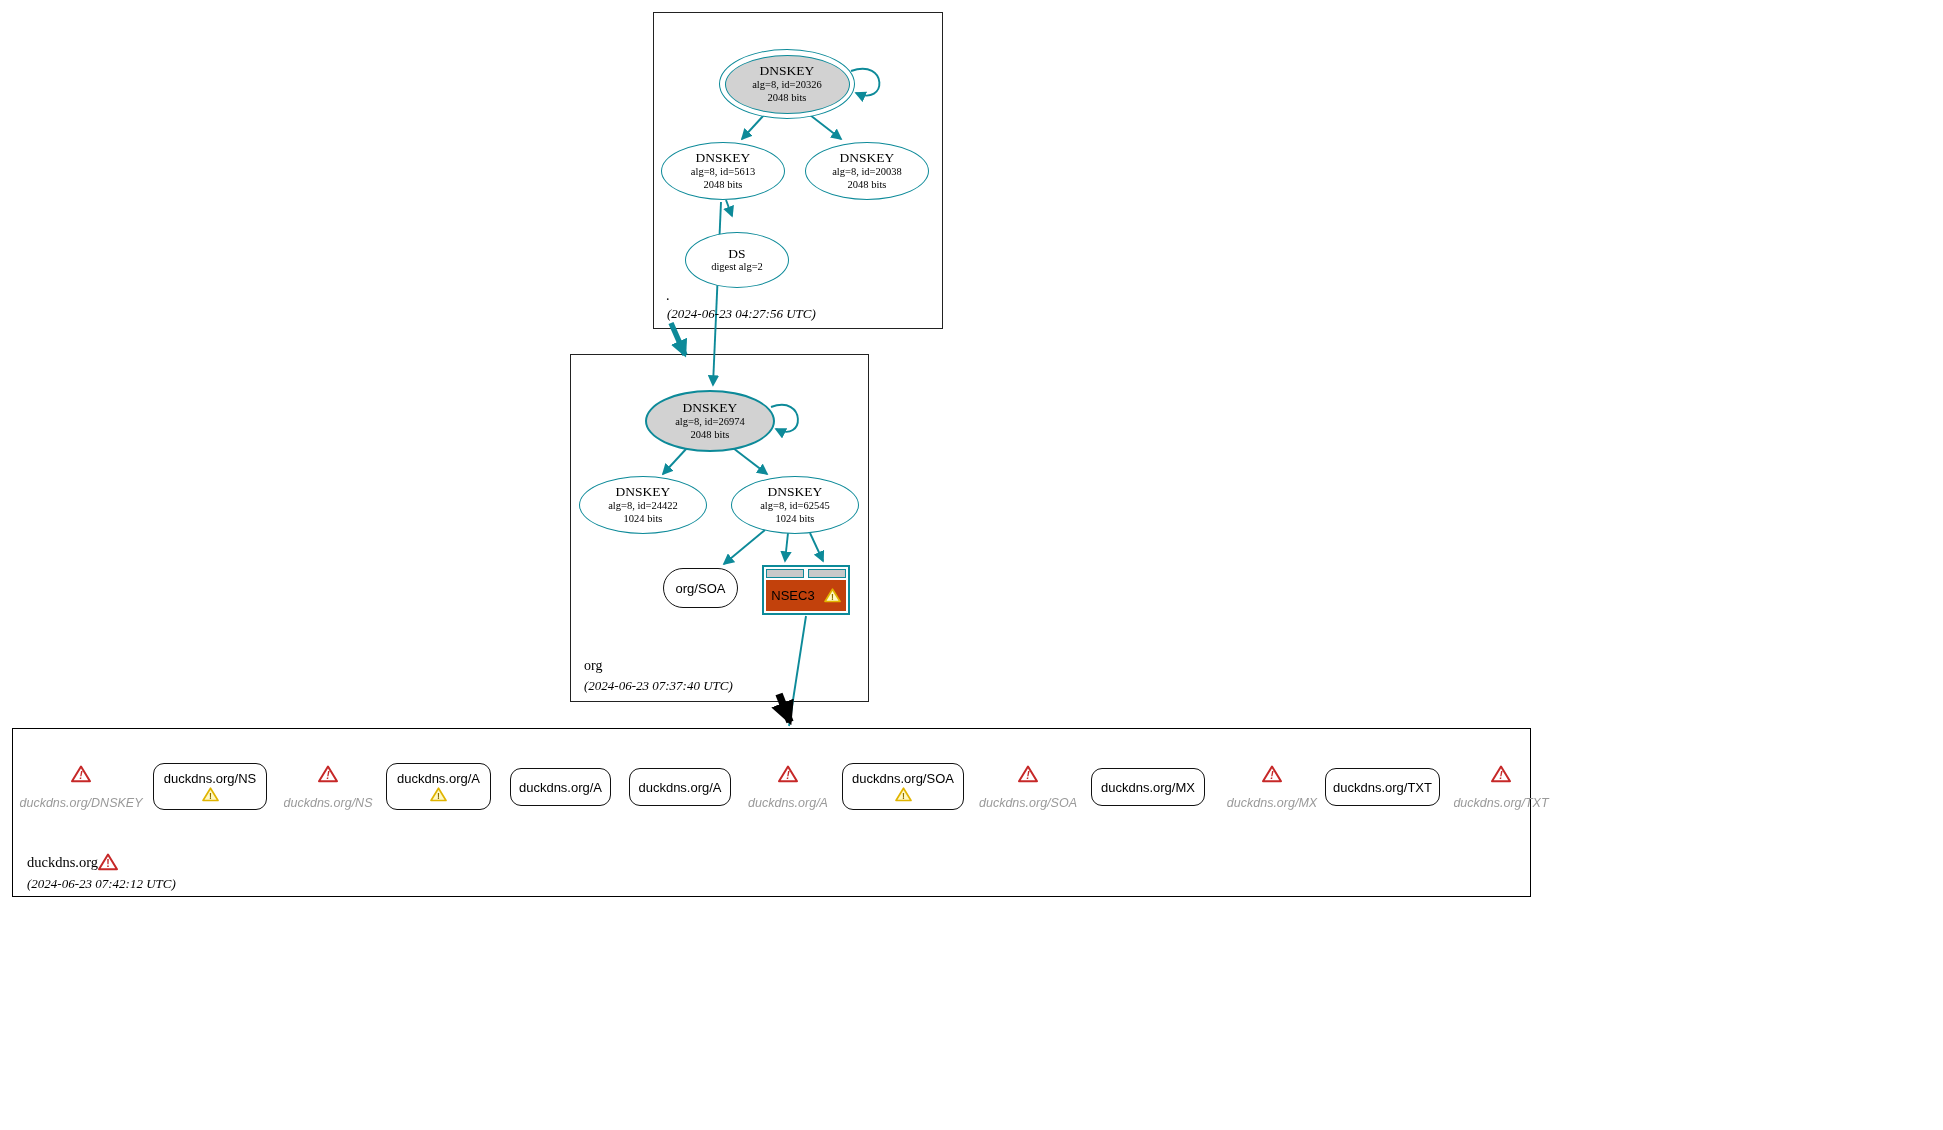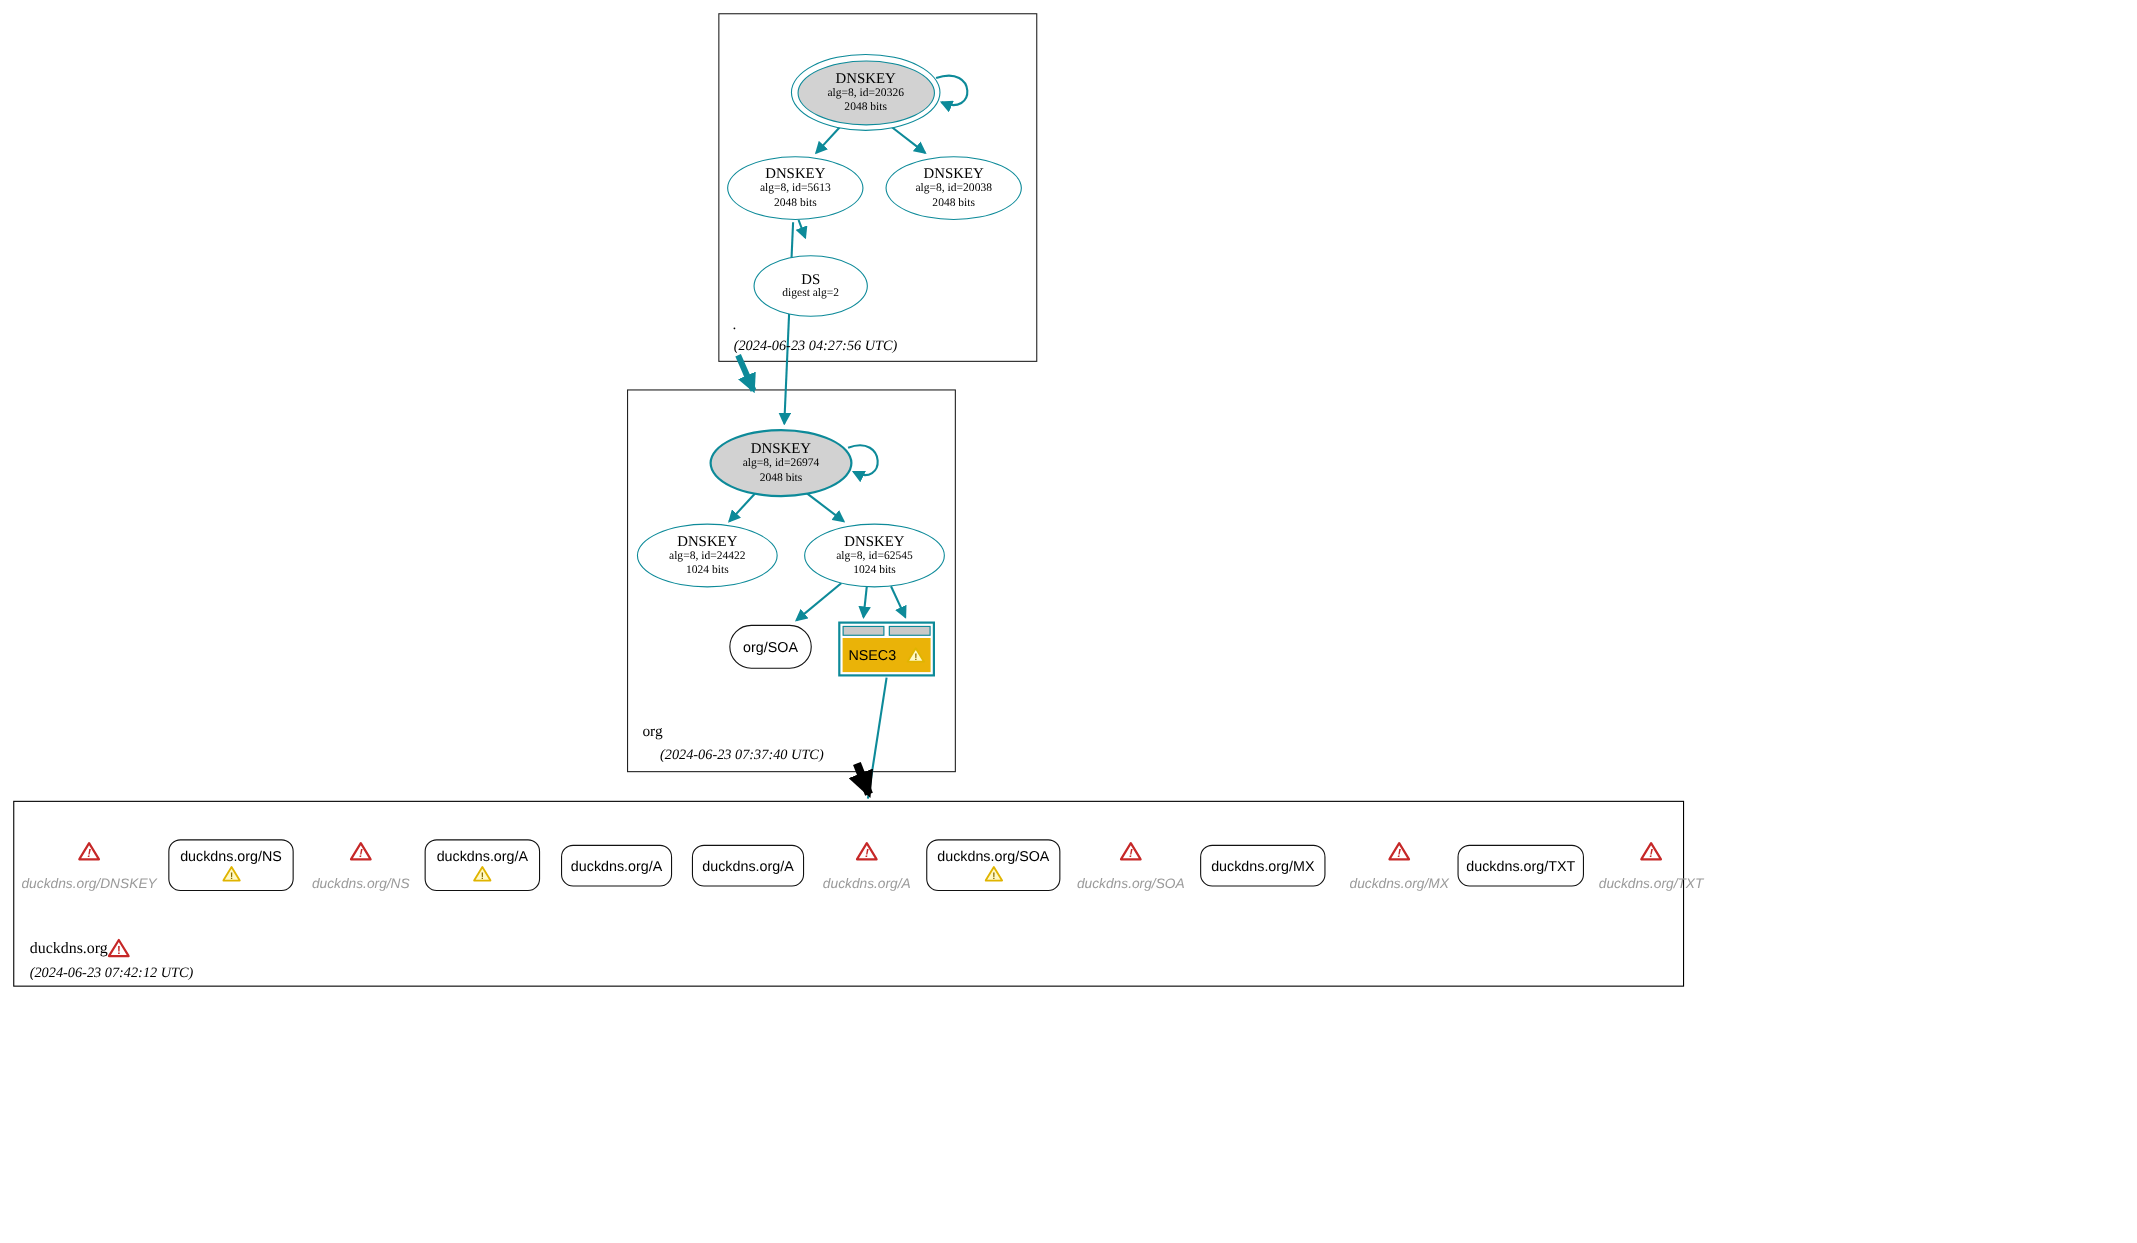--- a/index.html
+++ b/index.html
@@ -18,21 +18,21 @@
   .zlabel{position:absolute;font-size:14px;}
   .ztime{position:absolute;font-size:13px;font-style:italic;}
   .zname-row{position:absolute;display:flex;align-items:center;font-size:14.5px;}
   .rrset{position:absolute;border:1.4px solid #111;border-radius:11px;background:#fff;display:flex;flex-direction:column;align-items:center;justify-content:center;gap:1px;font-family:"Liberation Sans",sans-serif;font-size:13px;box-sizing:border-box;padding:2px 6px;white-space:nowrap;}
   .ghost{position:absolute;display:flex;flex-direction:column;align-items:center;gap:13px;font-family:"Liberation Sans",sans-serif;font-size:12.5px;font-style:italic;color:#9a9a9a;text-align:center;white-space:nowrap;}
   .tri{width:20px;height:18px;flex:0 0 auto;}
   .tri.small{width:17px;height:15px;}
   .nsec3{position:absolute;left:762px;top:565px;width:88px;height:50px;border:2.4px solid #0d8a99;background:#fff;box-sizing:border-box;padding:2px;display:flex;flex-direction:column;gap:2px;}
   .nsec3 .tabs{display:flex;gap:4px;height:9px;}
   .nsec3 .tab{flex:1;border:1.4px solid #0d8a99;background:#c9c9c9;box-sizing:border-box;}
-  .nsec3 .body{flex:1;background:#eab308;display:flex;align-items:center;justify-content:center;gap:9px;font-family:"Liberation Sans",sans-serif;font-size:13px;}
+  .nsec3 .body{flex:1;background:#c2410c;display:flex;align-items:center;justify-content:center;gap:9px;font-family:"Liberation Sans",sans-serif;font-size:13px;}
   .defs-holder{position:absolute;width:0;height:0;overflow:hidden;}
 </style>
 </head>
 <body>
 
 <div class="canvas">
 
   <svg class="defs-holder" aria-hidden="true">
     <defs>
       <g id="sym-err">
@@ -139,21 +139,21 @@
     </div>
     <div class="body">
       <span>NSEC3</span>
       <svg class="tri small" viewBox="0 0 20 18">
           <use href="#sym-warn"></use>
         </svg>
     </div>
   </div>
 
   <span class="zlabel" style="left:584px;top:658px">org</span>
-  <span class="ztime" style="left:600px;top:678px">(2024-06-23 07:37:40 UTC)</span>
+  <span class="ztime" style="left:584px;top:678px">(2024-06-23 07:37:40 UTC)</span>
 
   <div class="ghost" style="left:21px;top:765px;width:120px">
     <svg class="tri" viewBox="0 0 20 18">
         <use href="#sym-err"></use>
       </svg>
     <span>duckdns.org/DNSKEY</span>
   </div>
 
   <div class="rrset" style="left:153px;top:763px;width:114px;height:47px">
     <span>duckdns.org/NS</span>

